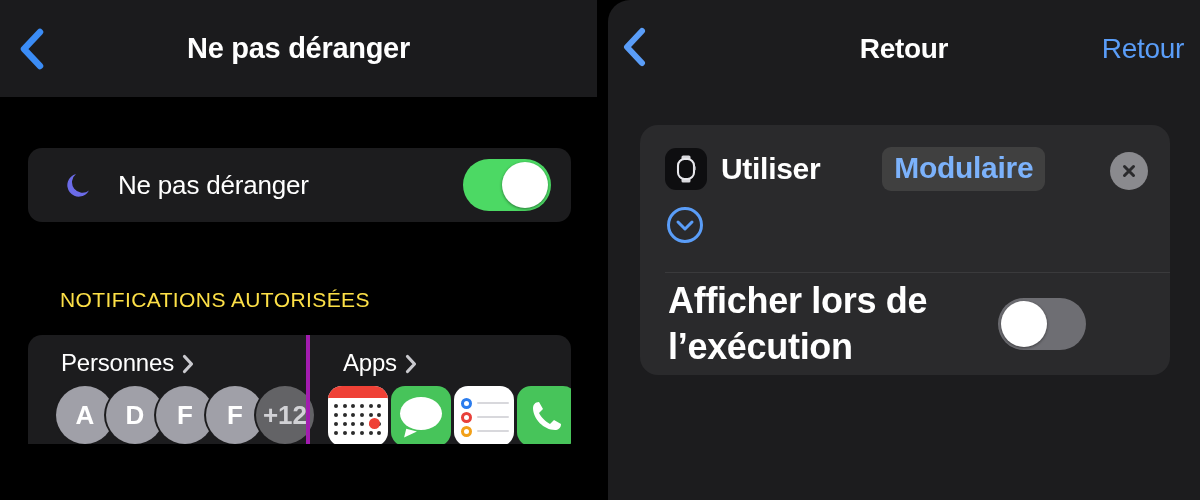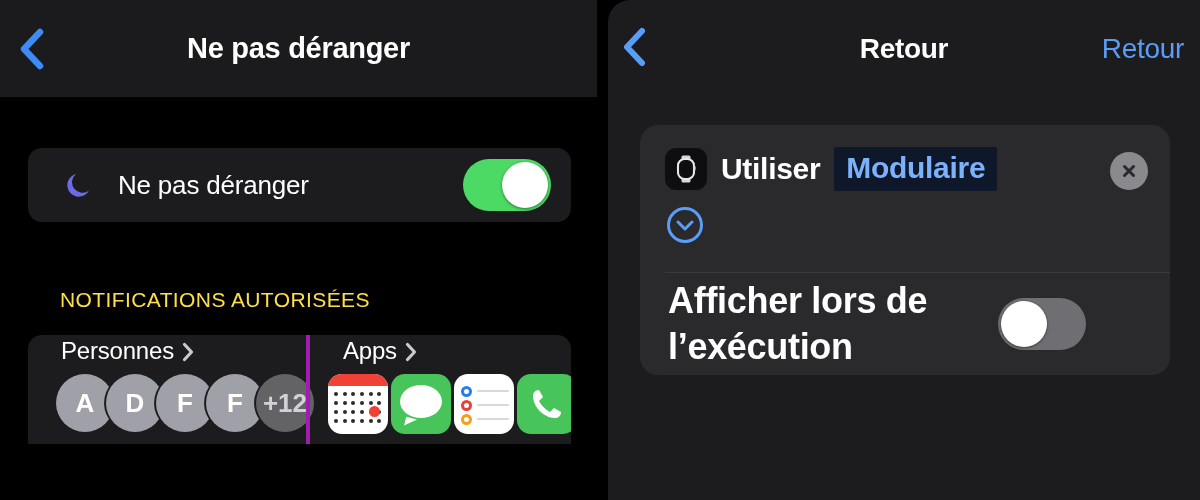--- a/index.html
+++ b/index.html
@@ -138,21 +138,21 @@
   }
   .notif-half.people { width: 327px; }
   .notif-half.apps {
     flex: 1;
     border-left: 4px solid #a21caf;
   }
 
   .notif-head {
     display: flex;
     align-items: center;
-    padding: 2px 0 0 33px;
+    padding: 14px 0 0 33px;
     gap: 8px;
   }
   .notif-head .label {
     font-size: 24px;
     font-weight: 500;
     color: #ffffff;
     letter-spacing: -0.2px;
   }
   .chev-small {
     width: 12px;
@@ -350,24 +350,25 @@
     font-size: 30px;
     font-weight: bold;
     color: #ffffff;
     letter-spacing: -0.3px;
   }
 
   .pill {
     font-size: 30px;
     font-weight: bold;
     color: #7cb2fb;
-    background: #0f172a;
-    border-radius: 2px;
+    background: #404040;
+    border-radius: 9px;
     padding: 4px 12px 6px 12px;
     letter-spacing: -0.3px;
+    margin-left: 48px;
   }
 
   .close-btn {
     position: absolute;
     right: 22px;
     top: 27px;
     width: 38px;
     height: 38px;
     border-radius: 50%;
     background: #8a8a8e;

